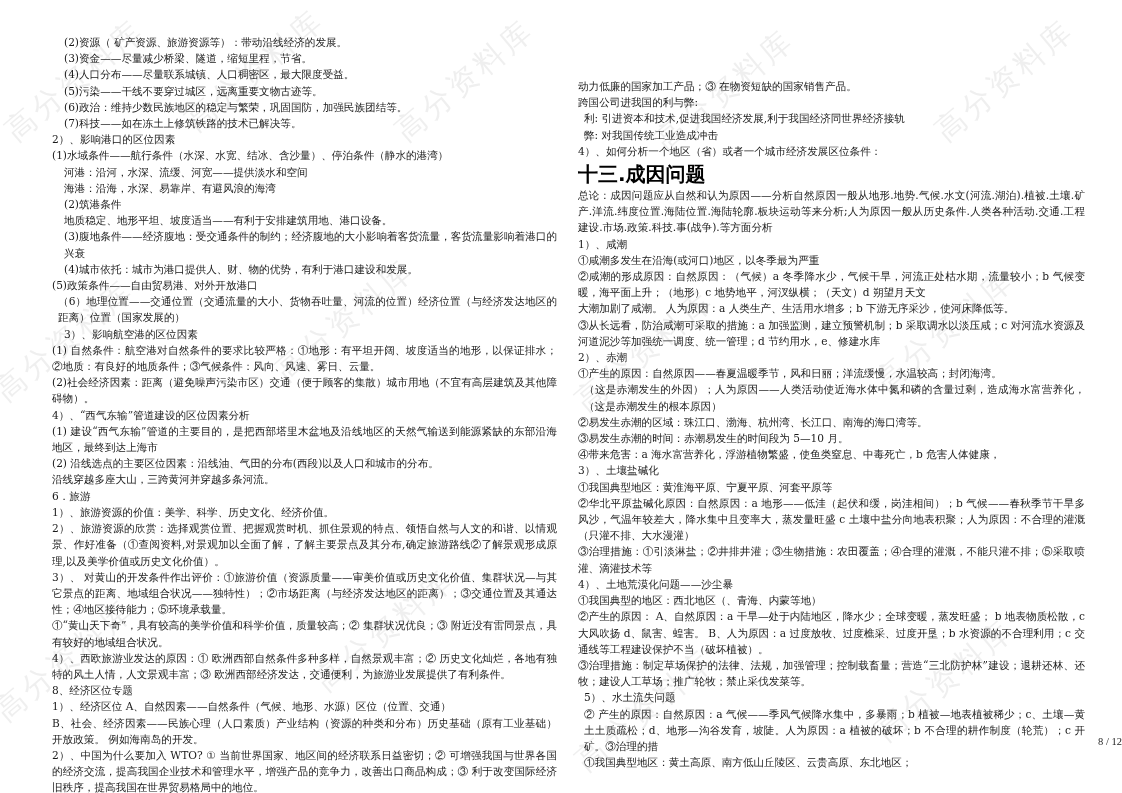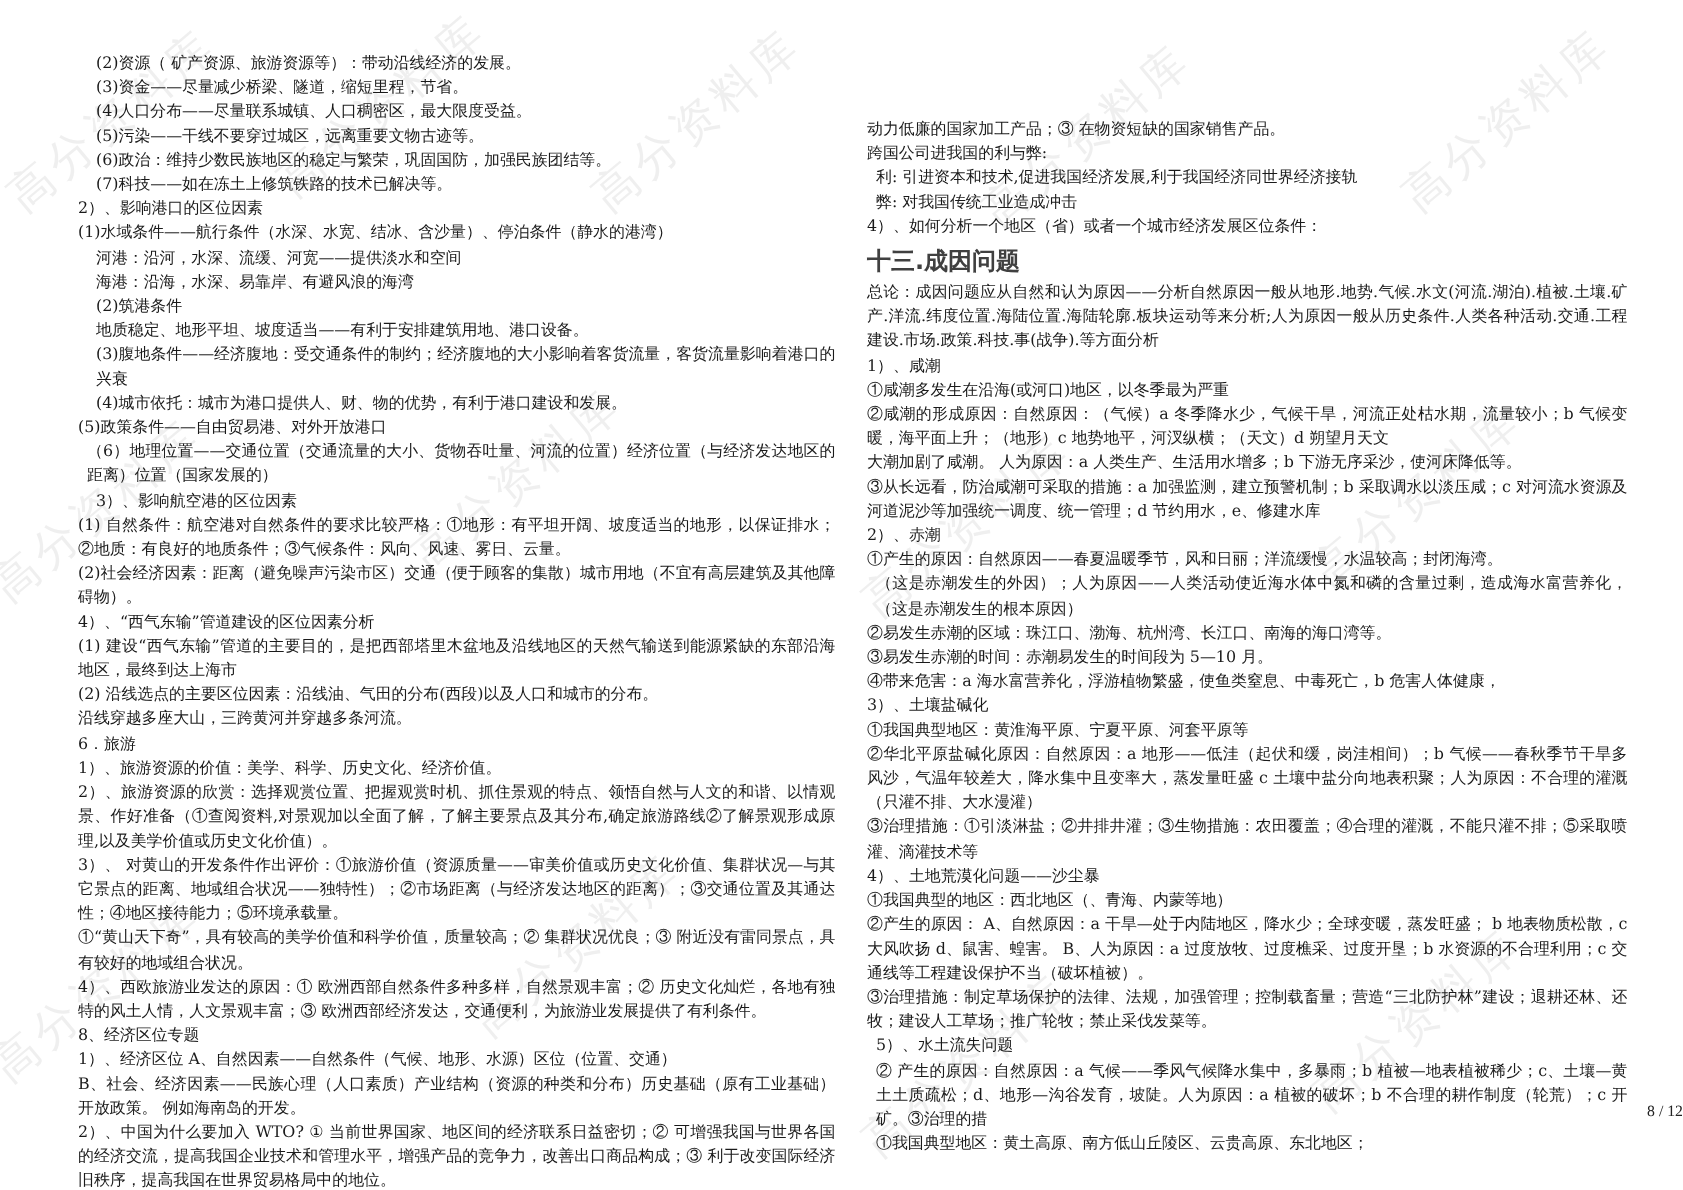--- a/index.html
+++ b/index.html
@@ -6,21 +6,21 @@
   body {
     width: 1122px; height: 793px; background: #ffffff; position: relative; overflow: hidden;
     font-family: "DejaVu Serif", "Liberation Serif", serif; color: #1a1a1a;
   }
   .col { position: absolute; top: 34px; font-size: 10.6px; line-height: 16.2px; }
   .col.left { left: 52px; width: 505px; }
   .col.right { left: 578px; width: 507px; margin-top: 44px; }
   .line { white-space: normal; text-align: justify; }
   .ind1 { padding-left: 12px; }
   .ind2 { padding-left: 6px; }
-  .h13 { font-family: "DejaVu Sans", "Liberation Sans", sans-serif; font-weight: bold; font-size: 16px; line-height: 22px; margin: 4px 0 2px 0; color: #404040; }
+  .h13 { font-family: "DejaVu Sans", "Liberation Sans", sans-serif; font-weight: bold; font-size: 20px; line-height: 22px; margin: 4px 0 2px 0; color: #000000; }
   .pageno { position: absolute; left: 0; width: 1122px; top: 736px; text-align: right; font-size: 10.5px; font-family: "Liberation Serif", serif; color: #222; }
   .wm-layer { position: absolute; inset: 0; pointer-events: none; }
   .wm {
     position: absolute; font-family: "DejaVu Sans", sans-serif; font-size: 30px; color: rgba(180,180,180,0.22);
     transform: rotate(-40deg); white-space: nowrap; letter-spacing: 4px;
   }
 </style>
 </head>
 <body>
 

